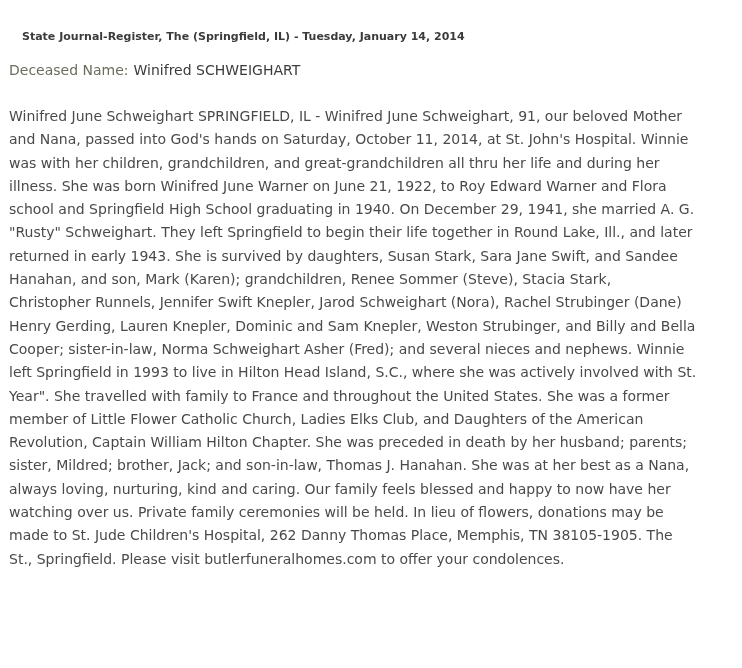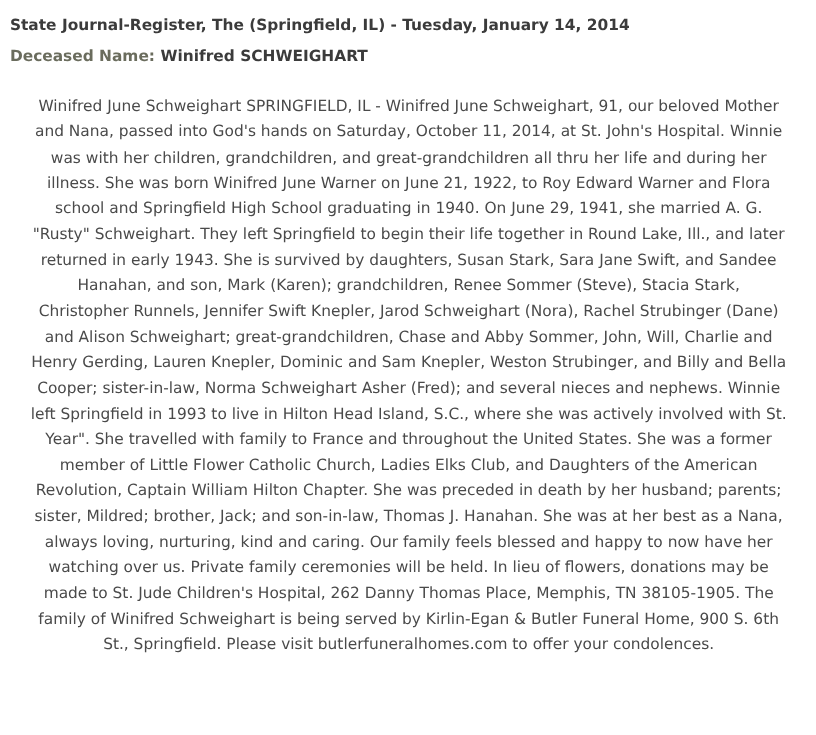--- a/index.html
+++ b/index.html
@@ -10,44 +10,43 @@
   .page {
     width: 742px;
     min-height: 668px;
     box-sizing: border-box;
     padding: 13px 8px 18px 9px;
     overflow: hidden;
     font-family: "DejaVu Sans", "Liberation Sans", sans-serif;
     background: #ffffff;
   }
   .masthead-title {
-    margin: 0;
-    font-size: 14px;
+    margin: 13px;
+    font-size: 11px;
     font-weight: bold;
     line-height: 21px;
     color: #3b3b3b;
   }
   .deceased-row {
     margin-top: 7px;
     font-size: 14px;
-    font-weight: bold;
+    font-weight: normal;
     line-height: 21px;
   }
   .deceased-label {
     color: #6a6c5d;
     margin-right: 5px;
   }
   .deceased-name {
     color: #3b3b3b;
   }
   .obituary-body {
     margin-top: 24px;
     font-size: 14px;
     color: #4a4a4a;
-    text-align: center;
   }
   .obituary-body .line {
     line-height: 23.3px;
     white-space: nowrap;
   }
 </style>
 </head>
 <body>
 
 <div class="page">
@@ -56,32 +55,30 @@
     <div class="deceased-row">
       <span class="deceased-label">Deceased Name:</span><span class="deceased-name">Winifred SCHWEIGHART</span>
     </div>
   </header>
 
   <article class="obituary-body">
     <div class="line">Winifred June Schweighart SPRINGFIELD, IL - Winifred June Schweighart, 91, our beloved Mother</div>
     <div class="line">and Nana, passed into God's hands on Saturday, October 11, 2014, at St. John's Hospital. Winnie</div>
     <div class="line">was with her children, grandchildren, and great-grandchildren all thru her life and during her</div>
     <div class="line">illness. She was born Winifred June Warner on June 21, 1922, to Roy Edward Warner and Flora</div>
-    <div class="line">school and Springfield High School graduating in 1940. On June 29, 1941, she married A. G.</div>
+    <div class="line">school and Springfield High School graduating in 1940. On December 29, 1941, she married A. G.</div>
     <div class="line">"Rusty" Schweighart. They left Springfield to begin their life together in Round Lake, Ill., and later</div>
     <div class="line">returned in early 1943. She is survived by daughters, Susan Stark, Sara Jane Swift, and Sandee</div>
     <div class="line">Hanahan, and son, Mark (Karen); grandchildren, Renee Sommer (Steve), Stacia Stark,</div>
     <div class="line">Christopher Runnels, Jennifer Swift Knepler, Jarod Schweighart (Nora), Rachel Strubinger (Dane)</div>
-    <div class="line">and Alison Schweighart; great-grandchildren, Chase and Abby Sommer, John, Will, Charlie and</div>
     <div class="line">Henry Gerding, Lauren Knepler, Dominic and Sam Knepler, Weston Strubinger, and Billy and Bella</div>
     <div class="line">Cooper; sister-in-law, Norma Schweighart Asher (Fred); and several nieces and nephews. Winnie</div>
     <div class="line">left Springfield in 1993 to live in Hilton Head Island, S.C., where she was actively involved with St.</div>
     <div class="line">Year". She travelled with family to France and throughout the United States. She was a former</div>
     <div class="line">member of Little Flower Catholic Church, Ladies Elks Club, and Daughters of the American</div>
     <div class="line">Revolution, Captain William Hilton Chapter. She was preceded in death by her husband; parents;</div>
     <div class="line">sister, Mildred; brother, Jack; and son-in-law, Thomas J. Hanahan. She was at her best as a Nana,</div>
     <div class="line">always loving, nurturing, kind and caring. Our family feels blessed and happy to now have her</div>
     <div class="line">watching over us. Private family ceremonies will be held. In lieu of flowers, donations may be</div>
     <div class="line">made to St. Jude Children's Hospital, 262 Danny Thomas Place, Memphis, TN 38105-1905. The</div>
-    <div class="line">family of Winifred Schweighart is being served by Kirlin-Egan &amp; Butler Funeral Home, 900 S. 6th</div>
     <div class="line">St., Springfield. Please visit butlerfuneralhomes.com to offer your condolences.</div>
   </article>
 </div>
 
 </body></html>

